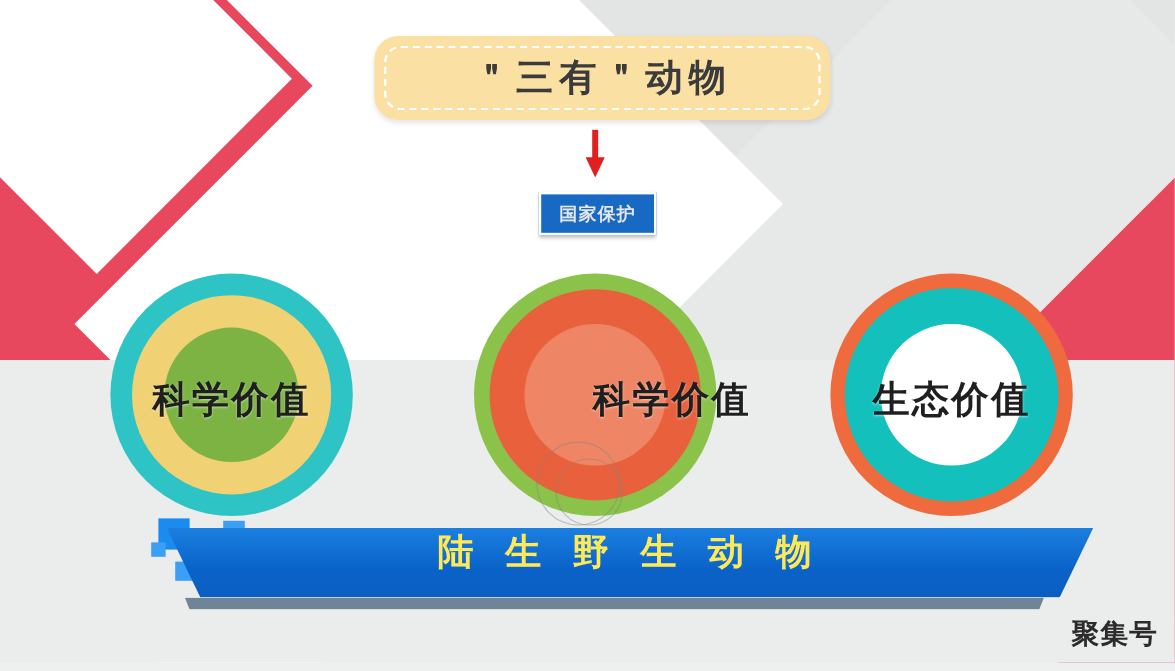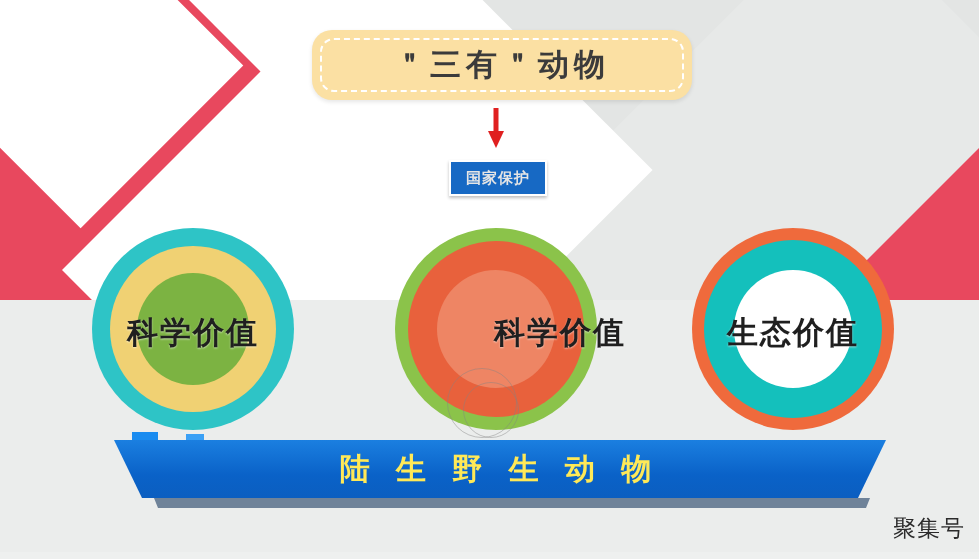--- a/index.html
+++ b/index.html
@@ -108,40 +108,40 @@
 
   
   .ghost{
     position:absolute;border:1.5px solid rgba(130,130,130,.45);border-radius:50%;
   }
   .ghost1{left:447px;top:368px;width:68px;height:68px;}
   .ghost2{left:463px;top:382px;width:54px;height:54px;}
 
   
   .banner{
-    position:absolute;left:114px;top:440px;width:772px;height:58px;
+    position:absolute;left:139px;top:440px;width:772px;height:58px;
     background:linear-gradient(180deg,#1b7fe0 0%,#0a62c8 60%,#0b5ec0 100%);
     clip-path:polygon(0 0,772px 0,744px 58px,28px 58px);
-    display:flex;align-items:center;justify-content:center;
+    display:flex;justify-content:center;
   }
   .banner span{
     color:#ffe957;font-size:30px;font-weight:bold;letter-spacing:9px;white-space:nowrap;
   }
   .banner-shadow{
     position:absolute;left:126px;top:498px;width:772px;height:10px;
     background:#0a2c55;opacity:.55;
     clip-path:polygon(28px 0,744px 0,740px 10px,32px 10px);
   }
   
   .px{position:absolute;background:#1a8cf0;}
 
   
   .watermark{
     position:absolute;right:14px;bottom:8px;
-    font-size:23px;font-weight:normal;color:#2b2b2b;letter-spacing:1px;
+    font-size:23px;font-weight:bold;color:#2b2b2b;letter-spacing:1px;
   }
 </style>
 </head>
 <body>
 
 <div id="stage">
 
   <div class="bg-grey-diag"></div>
   <div class="bg-grey-diag2"></div>
   <div class="bg-white-diag"></div>

